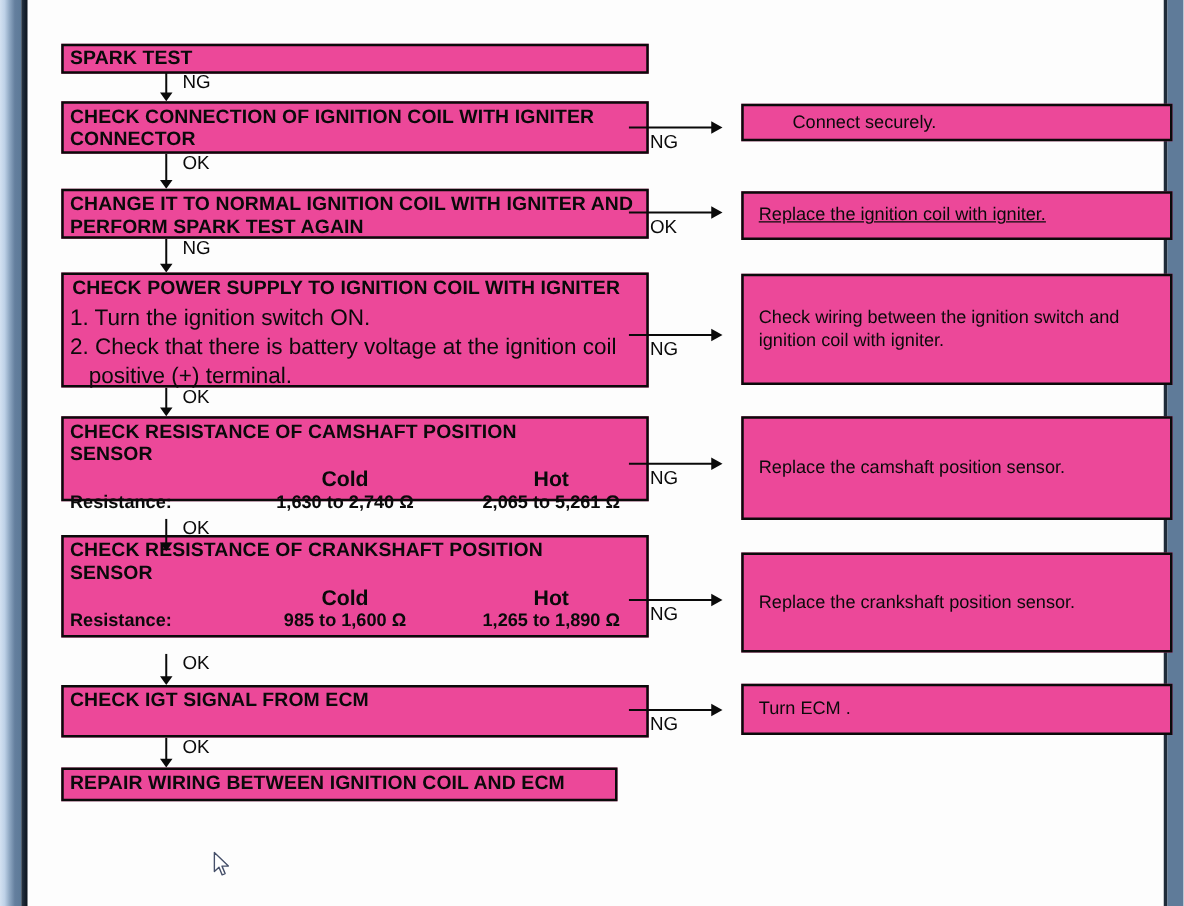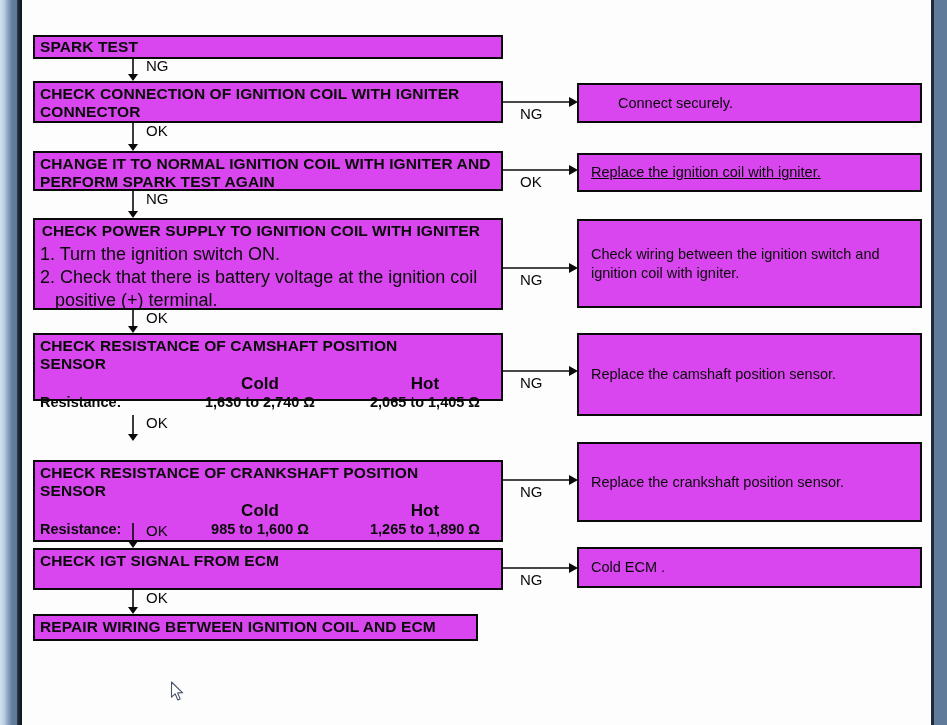--- a/index.html
+++ b/index.html
@@ -9,49 +9,49 @@
   }
   
   .edge-left-grad{position:absolute;left:0;top:0;width:17px;height:725px;
     background:linear-gradient(to right,#d3e1f1 0%,#bed1e7 22%,#8ea7c2 45%,#647f9e 70%,#5d7a98 100%);}
   .edge-left-dark{position:absolute;left:17px;top:0;width:5px;height:725px;
     background:linear-gradient(to right,#2a3848 0%,#16202c 60%,#0d141d 100%);}
   .edge-right-dark{position:absolute;left:931px;top:0;width:3px;height:725px;background:#1f2b39;}
   .edge-right-blue{position:absolute;left:934px;top:0;width:13px;height:725px;background:#5f7b99;}
 
   
-  .fbox{position:absolute;background:#d946ef;border:2px solid #0a0a0a;box-sizing:border-box;}
+  .fbox{position:absolute;background:#ec4899;border:2px solid #0a0a0a;box-sizing:border-box;margin-left:16px;}
   .lbox{left:33px;width:470px;padding:2px 4px 2px 5px;}
   .rbox{left:577px;width:345px;border-width:2px;display:flex;align-items:center;padding:2px 10px 2px 12px;}
   .btitle{font-weight:700;font-size:15.5px;line-height:1.17;letter-spacing:.1px;}
   .single{display:flex;align-items:center;}
   .action{font-size:14.5px;line-height:1.25;}
 
   .b-spark{top:35px;height:24px;}
   .b-conn{top:81px;height:42px;}
   .b-change{top:151px;height:40px;}
   .b-power{top:218px;height:92px;}
   .b-cam{top:333px;height:68px;}
-  .b-crank{top:460px;height:82px;}
+  .b-crank{top:428px;height:82px;}
   .b-igt{top:548px;height:42px;}
   .b-repair{top:614px;height:27px;width:445px;}
 
   .tw-power{max-width:440px;text-align:right;}
   .tw-cam{max-width:400px;}
   .tw-crank{max-width:412px;}
 
   .numlist{font-size:18px;line-height:1.28;margin-top:3px;}
   .numlist .li{padding-left:15px;text-indent:-15px;}
 
   .res-grid{display:grid;grid-template-columns:140px 160px 170px;margin-top:1px;}
   .res-grid .hd{font-weight:700;font-size:17px;text-align:center;}
   .res-grid .lab{font-weight:700;font-size:14.5px;}
   .res-grid .val{font-weight:700;font-size:14.5px;text-align:center;white-space:nowrap;}
 
-  .r1{top:83px;height:40px;padding-left:39px;}
+  .r1{top:83px;height:30px;padding-left:39px;}
   .r2{top:153px;height:39px;text-decoration:underline;}
   .r3{top:219px;height:89px;}
   .r4{top:333px;height:83px;}
   .r5{top:442px;height:80px;}
   .r6{top:547px;height:41px;}
 
   
   .varrow{position:absolute;left:126px;width:80px;}
   .varrow svg{display:block;}
   .varrow .albl{position:absolute;left:20px;top:-1px;font-size:15px;}
@@ -100,21 +100,21 @@
   </div>
 
   <div class="fbox lbox b-cam">
     <div class="btitle tw-cam">CHECK RESISTANCE OF CAMSHAFT POSITION SENSOR</div>
     <div class="res-grid">
       <div></div>
       <div class="hd">Cold</div>
       <div class="hd">Hot</div>
       <div class="lab">Resistance:</div>
       <div class="val">1,630 to 2,740 Ω</div>
-      <div class="val">2,065 to 1,405 Ω</div>
+      <div class="val">2,065 to 5,261 Ω</div>
     </div>
   </div>
 
   <div class="fbox lbox b-crank">
     <div class="btitle tw-crank">CHECK RESISTANCE OF CRANKSHAFT POSITION SENSOR</div>
     <div class="res-grid">
       <div></div>
       <div class="hd">Cold</div>
       <div class="hd">Hot</div>
       <div class="lab">Resistance:</div>
@@ -244,21 +244,21 @@
   <div class="fbox rbox r3">
     <div class="action">Check wiring between the ignition switch and ignition coil with igniter.</div>
   </div>
   <div class="fbox rbox r4">
     <div class="action">Replace the camshaft position sensor.</div>
   </div>
   <div class="fbox rbox r5">
     <div class="action">Replace the crankshaft position sensor.</div>
   </div>
   <div class="fbox rbox r6">
-    <div class="action">Cold ECM .</div>
+    <div class="action">Turn ECM .</div>
   </div>
 
   <div class="cursor">
     <svg width="17" height="22" viewBox="0 0 17 22">
       <path d="M1.5 1 L1.5 16.2 L5.2 12.8 L7.7 18.9 L10.1 17.9 L7.6 11.9 L12.7 11.8 Z" fill="#ffffff" stroke="#46506a" stroke-width="1.1" stroke-linejoin="round"></path>
     </svg>
   </div>
 
 </div>
 

